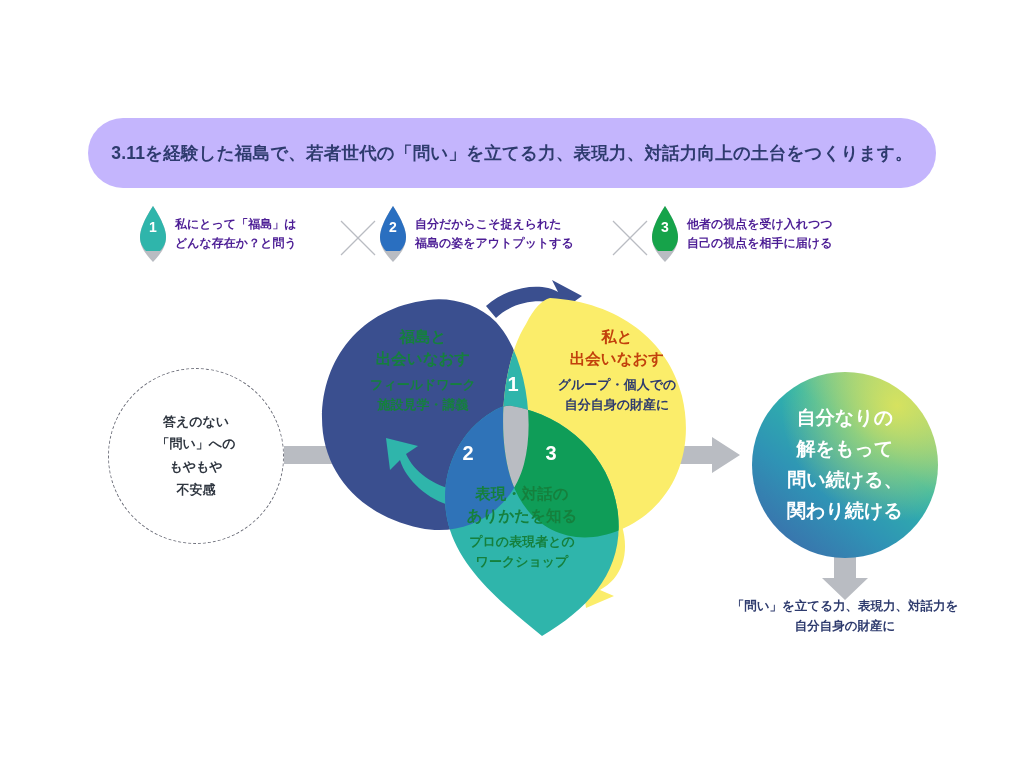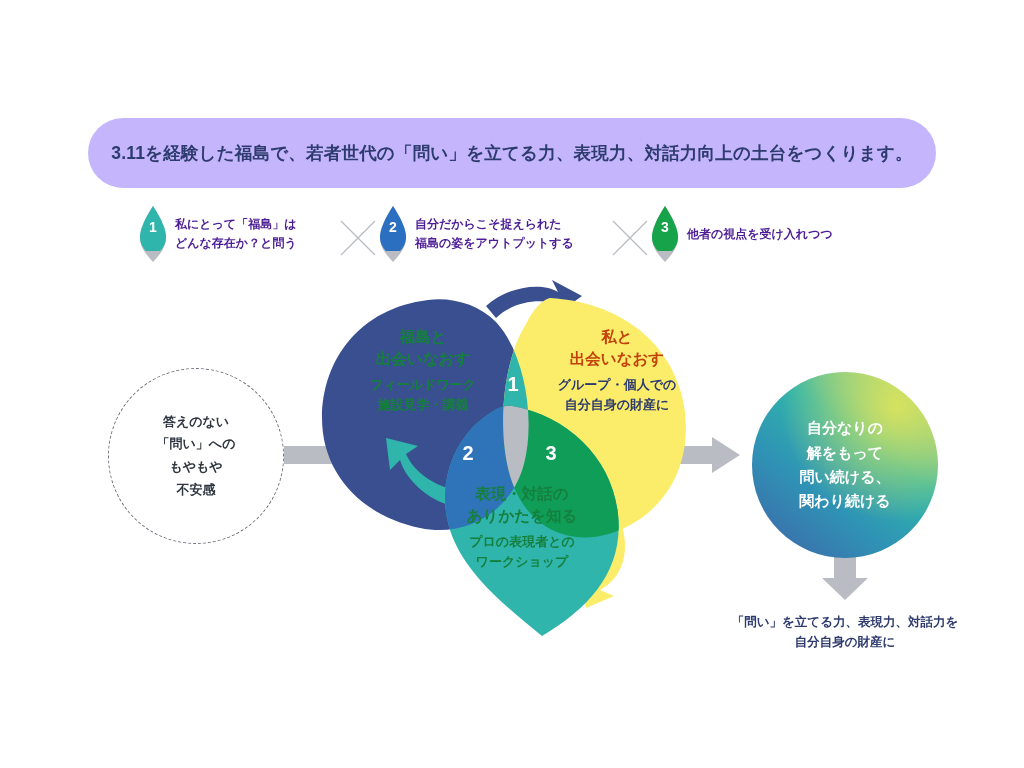--- a/index.html
+++ b/index.html
@@ -175,38 +175,37 @@
     border-radius: 50%;
     background:
       radial-gradient(circle at 78% 18%, #d6e25f 0%, rgba(214,226,95,0) 55%),
       linear-gradient(38deg, #3f62a8 0%, #2f93b5 35%, #2fb5ab 62%, #7fc98e 82%, #d8e15c 100%);
     display: flex;
     align-items: center;
     justify-content: center;
     text-align: center;
   }
   .grad-circle .txt {
-    font-size: 15px;
+    font-size: 19px;
     font-weight: bold;
     line-height: 1.62;
     color: #ffffff;
   }
 
   
   .bottom-caption {
     position: absolute;
     left: 690px;
     top: 596px;
     width: 310px;
     text-align: center;
     font-size: 12.5px;
     font-weight: bold;
     line-height: 1.62;
     color: #2e3b6e;
-    margin-top: 16px;
   }
 
   
   #connectors, #vennsvg, #stepsvg {
     position: absolute;
     left: 0; top: 0;
   }
 </style>
 </head>
 <body>
@@ -260,20 +259,21 @@
     <div class="step step-3">
       <div class="leaf">
         <svg width="26" height="56" viewBox="0 0 26 56">
           <path d="M13 0 C22 14 26 24 26 31 C26 41 20.5 48 13 56 C5.5 48 0 41 0 31 C0 24 4 14 13 0 Z" fill="#b9bcc2"></path>
           <path d="M13 0 C22 14 26 24 26 31 C26 37 23.5 41.5 20 45 L6 45 C2.5 41.5 0 37 0 31 C0 24 4 14 13 0 Z" fill="#16a34a"></path>
         </svg>
         <div class="num">3</div>
       </div>
       <div class="step-text">
         <div>他者の視点を受け入れつつ</div>
+        <div>自己の視点を相手に届ける</div>
       </div>
     </div>
   </div>
 
   <svg id="connectors" width="1024" height="768">
 
     <rect x="284" y="446" width="120" height="18" fill="#b9bcc2"></rect>
 
     <path d="M655 446 L712 446 L712 437 L740 455 L712 473 L712 464 L655 464 Z" fill="#b9bcc2"></path>
 

